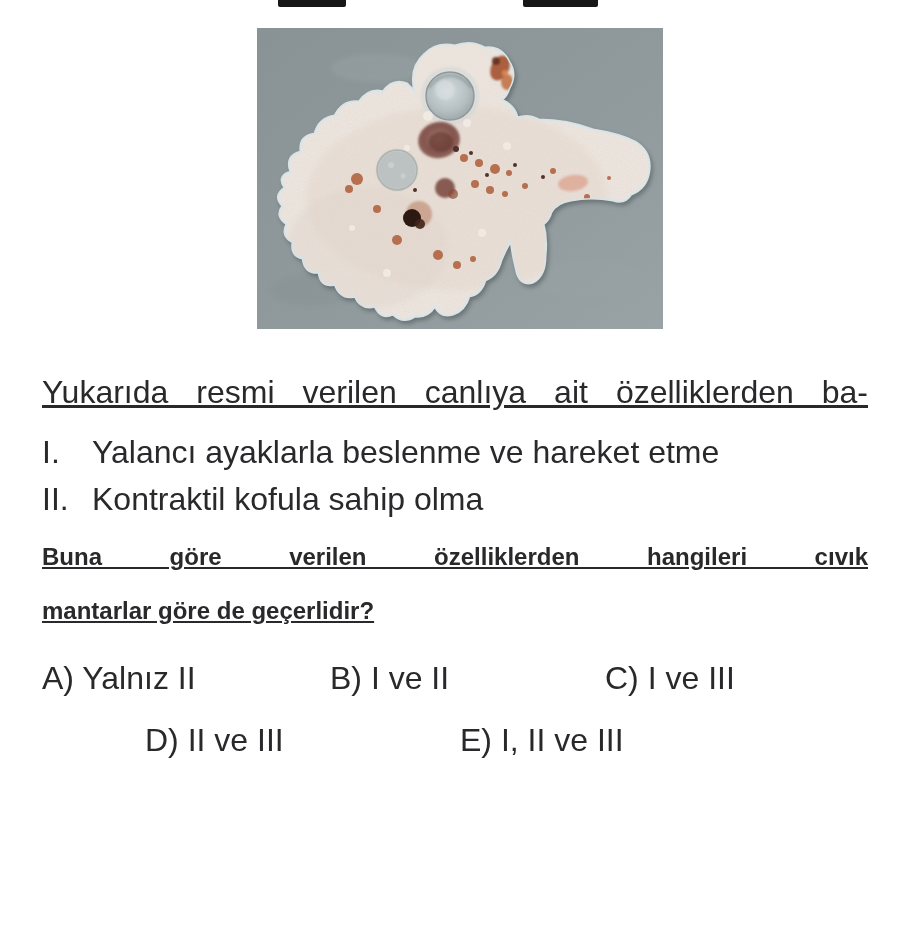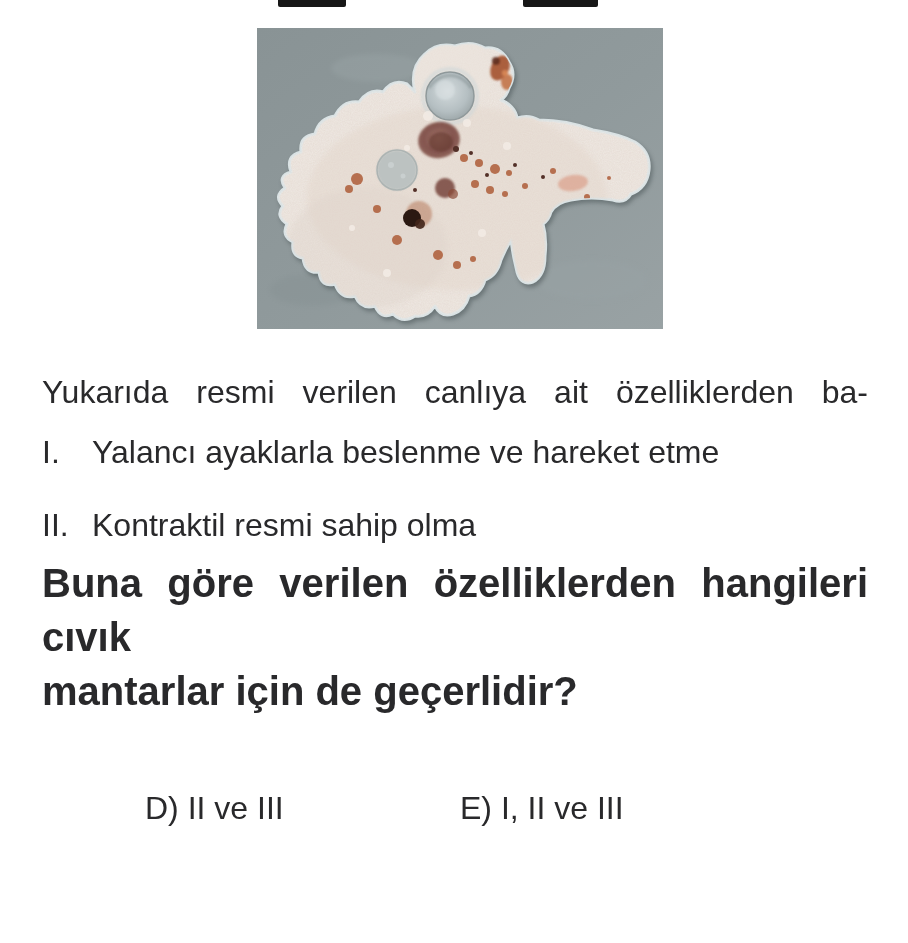--- a/index.html
+++ b/index.html
@@ -13,37 +13,37 @@
   }
   .crop-mark { position:absolute; top:0; height:7px; background:#171717; border-radius:0 0 2px 2px; }
   .crop-mark.left  { left:278px; width:68px; }
   .crop-mark.right { left:523px; width:75px; }
 
   .figure { position:absolute; left:257px; top:28px; width:406px; height:301px; }
   .figure svg { display:block; }
 
   .content { position:absolute; left:42px; right:40px; top:363px; }
 
-  .intro-line { font-size:32px; line-height:58px; }
+  .intro-line { font-size:32px; line-height:58px;text-decoration:underline; }
   .justify { text-align:justify; text-align-last:justify; }
 
   .list { margin-top:8px; }
-  .list-item { display:flex; font-size:32px; line-height:38px; margin-top:35px; }
+  .list-item { display:flex; font-size:32px; line-height:38px; margin-top:9px; }
   .list-item:first-child { margin-top:12px; }
   .list-item .marker { width:50px; flex:none; }
   .list-item .item-text { flex:1; }
 
-  .stem { margin-top:12px; font-weight:bold; font-size:40px; line-height:54px; }
+  .stem { margin-top:12px; font-weight:bold; font-size:24px; line-height:54px;text-decoration:underline; }
 
   .options-row1 { margin-top:20px; font-size:32px; line-height:40px; white-space:nowrap; }
   .options-row2 { margin-top:22px; font-size:32px; line-height:40px; padding-left:103px; white-space:nowrap; }
   .opt { display:inline-block; }
   .optA { width:288px; }
   .optB { width:275px; }
-  .optD { width:315px;margin-top:48px; }
+  .optD { width:315px; }
 </style>
 </head>
 <body>
 
 <div class="crop-mark left"></div>
 <div class="crop-mark right"></div>
 
 <div class="figure">
   <svg viewBox="0 0 406 301" width="406" height="301">
     <defs>
@@ -181,26 +181,29 @@
 
   <div class="intro-line justify">Yukarıda resmi verilen canlıya ait özelliklerden ba-</div>
 
   <div class="list">
     <div class="list-item">
       <span class="marker">I.</span>
       <span class="item-text">Yalancı ayaklarla beslenme ve hareket etme</span>
     </div>
     <div class="list-item">
       <span class="marker">II.</span>
-      <span class="item-text">Kontraktil resmi sahip olma</span>
+      <span class="item-text">Kontraktil kofula sahip olma</span>
     </div>
   </div>
 
   <div class="stem">
     <div class="justify">Buna göre verilen özelliklerden hangileri cıvık</div>
-    <div>mantarlar için de geçerlidir?</div>
-  </div>
-
+    <div>mantarlar göre de geçerlidir?</div>
+  </div>
+
+  <div class="options-row1">
+    <span class="opt optA"><span>A)</span> <span>Yalnız II</span></span><span class="opt optB"><span>B)</span> <span>I ve II</span></span><span class="opt optC"><span>C)</span> <span>I ve III</span></span>
+  </div>
   <div class="options-row2">
     <span class="opt optD"><span>D)</span> <span>II ve III</span></span><span class="opt optE"><span>E)</span> <span>I, II ve III</span></span>
   </div>
 
 </div>
 
 </body></html>

